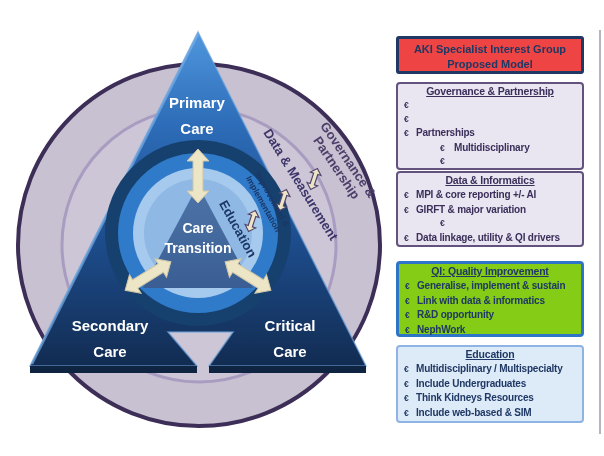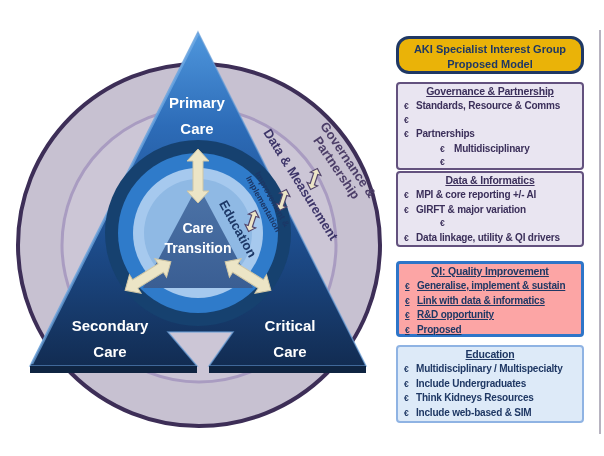--- a/index.html
+++ b/index.html
@@ -11,30 +11,30 @@
   svg text { font-family:"Liberation Sans", sans-serif; font-weight:bold; }
 
   .slide-edge {
     position:absolute; left:599px; top:30px; width:2px; height:404px;
     background:#b7b3c0;
   }
 
   
   .header-box {
     position:absolute; left:396px; top:36px; width:188px; height:38px;
-    box-sizing:border-box; border:3px solid #1f3864; border-radius:13px;
-    background:#eab308; color:#1f3864; font-weight:bold; font-size:11px;
+    box-sizing:border-box; border:3px solid #1f3864; border-radius:3px;
+    background:#ef4444; color:#1f3864; font-weight:bold; font-size:11px;
     line-height:15px; text-align:center; padding-top:3px;
   }
   .panel {
     position:absolute; left:396px; width:188px; box-sizing:border-box;
     border-radius:4px; font-weight:bold; font-size:10px; letter-spacing:-0.2px;
   }
   .panel.purple { border:2px solid #63517e; background:#e9e5f1; color:#3b2f5a; }
-  .panel.qi     { border:3px solid #2e75c8; background:#fca5a5; color:#1f3864;text-decoration:underline; }
+  .panel.qi     { border:3px solid #2e75c8; background:#84cc16; color:#1f3864; }
   .panel.edu    { border:2px solid #8fb3e3; background:#ddeaf8; color:#1f3864; }
   .panel .ptitle {
     display:block; text-align:center; font-size:10.5px; line-height:15px;
     text-decoration:underline;
   }
   .row { display:flex; align-items:baseline; line-height:13.6px; padding:0 2px 0 6px; }
   .row .blt { flex:none; width:12px; font-size:8.5px; }
   .row.sub  { padding-left:42px; }
   .row.sub .blt { width:14px; }
   .row .txt { flex:1; }
@@ -117,21 +117,20 @@
 
   <div class="header-box">
     <div>AKI Specialist Interest Group</div>
     <div>Proposed Model</div>
   </div>
 
   <div id="p-gov" class="panel purple">
     <span class="ptitle">Governance &amp; Partnership</span>
     <div class="row">
       <span class="blt">€</span>
-      <span class="txt">Standards, Resource &amp; Comms</span>
     </div>
     <div class="row">
       <span class="blt">€</span>
     </div>
     <div class="row">
       <span class="blt">€</span>
       <span class="txt">Partnerships</span>
     </div>
     <div class="row sub">
       <span class="blt">€</span>
@@ -170,21 +169,21 @@
     <div class="row">
       <span class="blt">€</span>
       <span class="txt">Link with data &amp; informatics</span>
     </div>
     <div class="row">
       <span class="blt">€</span>
       <span class="txt">R&amp;D opportunity</span>
     </div>
     <div class="row">
       <span class="blt">€</span>
-      <span class="txt">Proposed</span>
+      <span class="txt">NephWork</span>
     </div>
   </div>
 
   <div id="p-edu" class="panel edu">
     <span class="ptitle">Education</span>
     <div class="row">
       <span class="blt">€</span>
       <span class="txt">Multidisciplinary / Multispecialty</span>
     </div>
     <div class="row">

